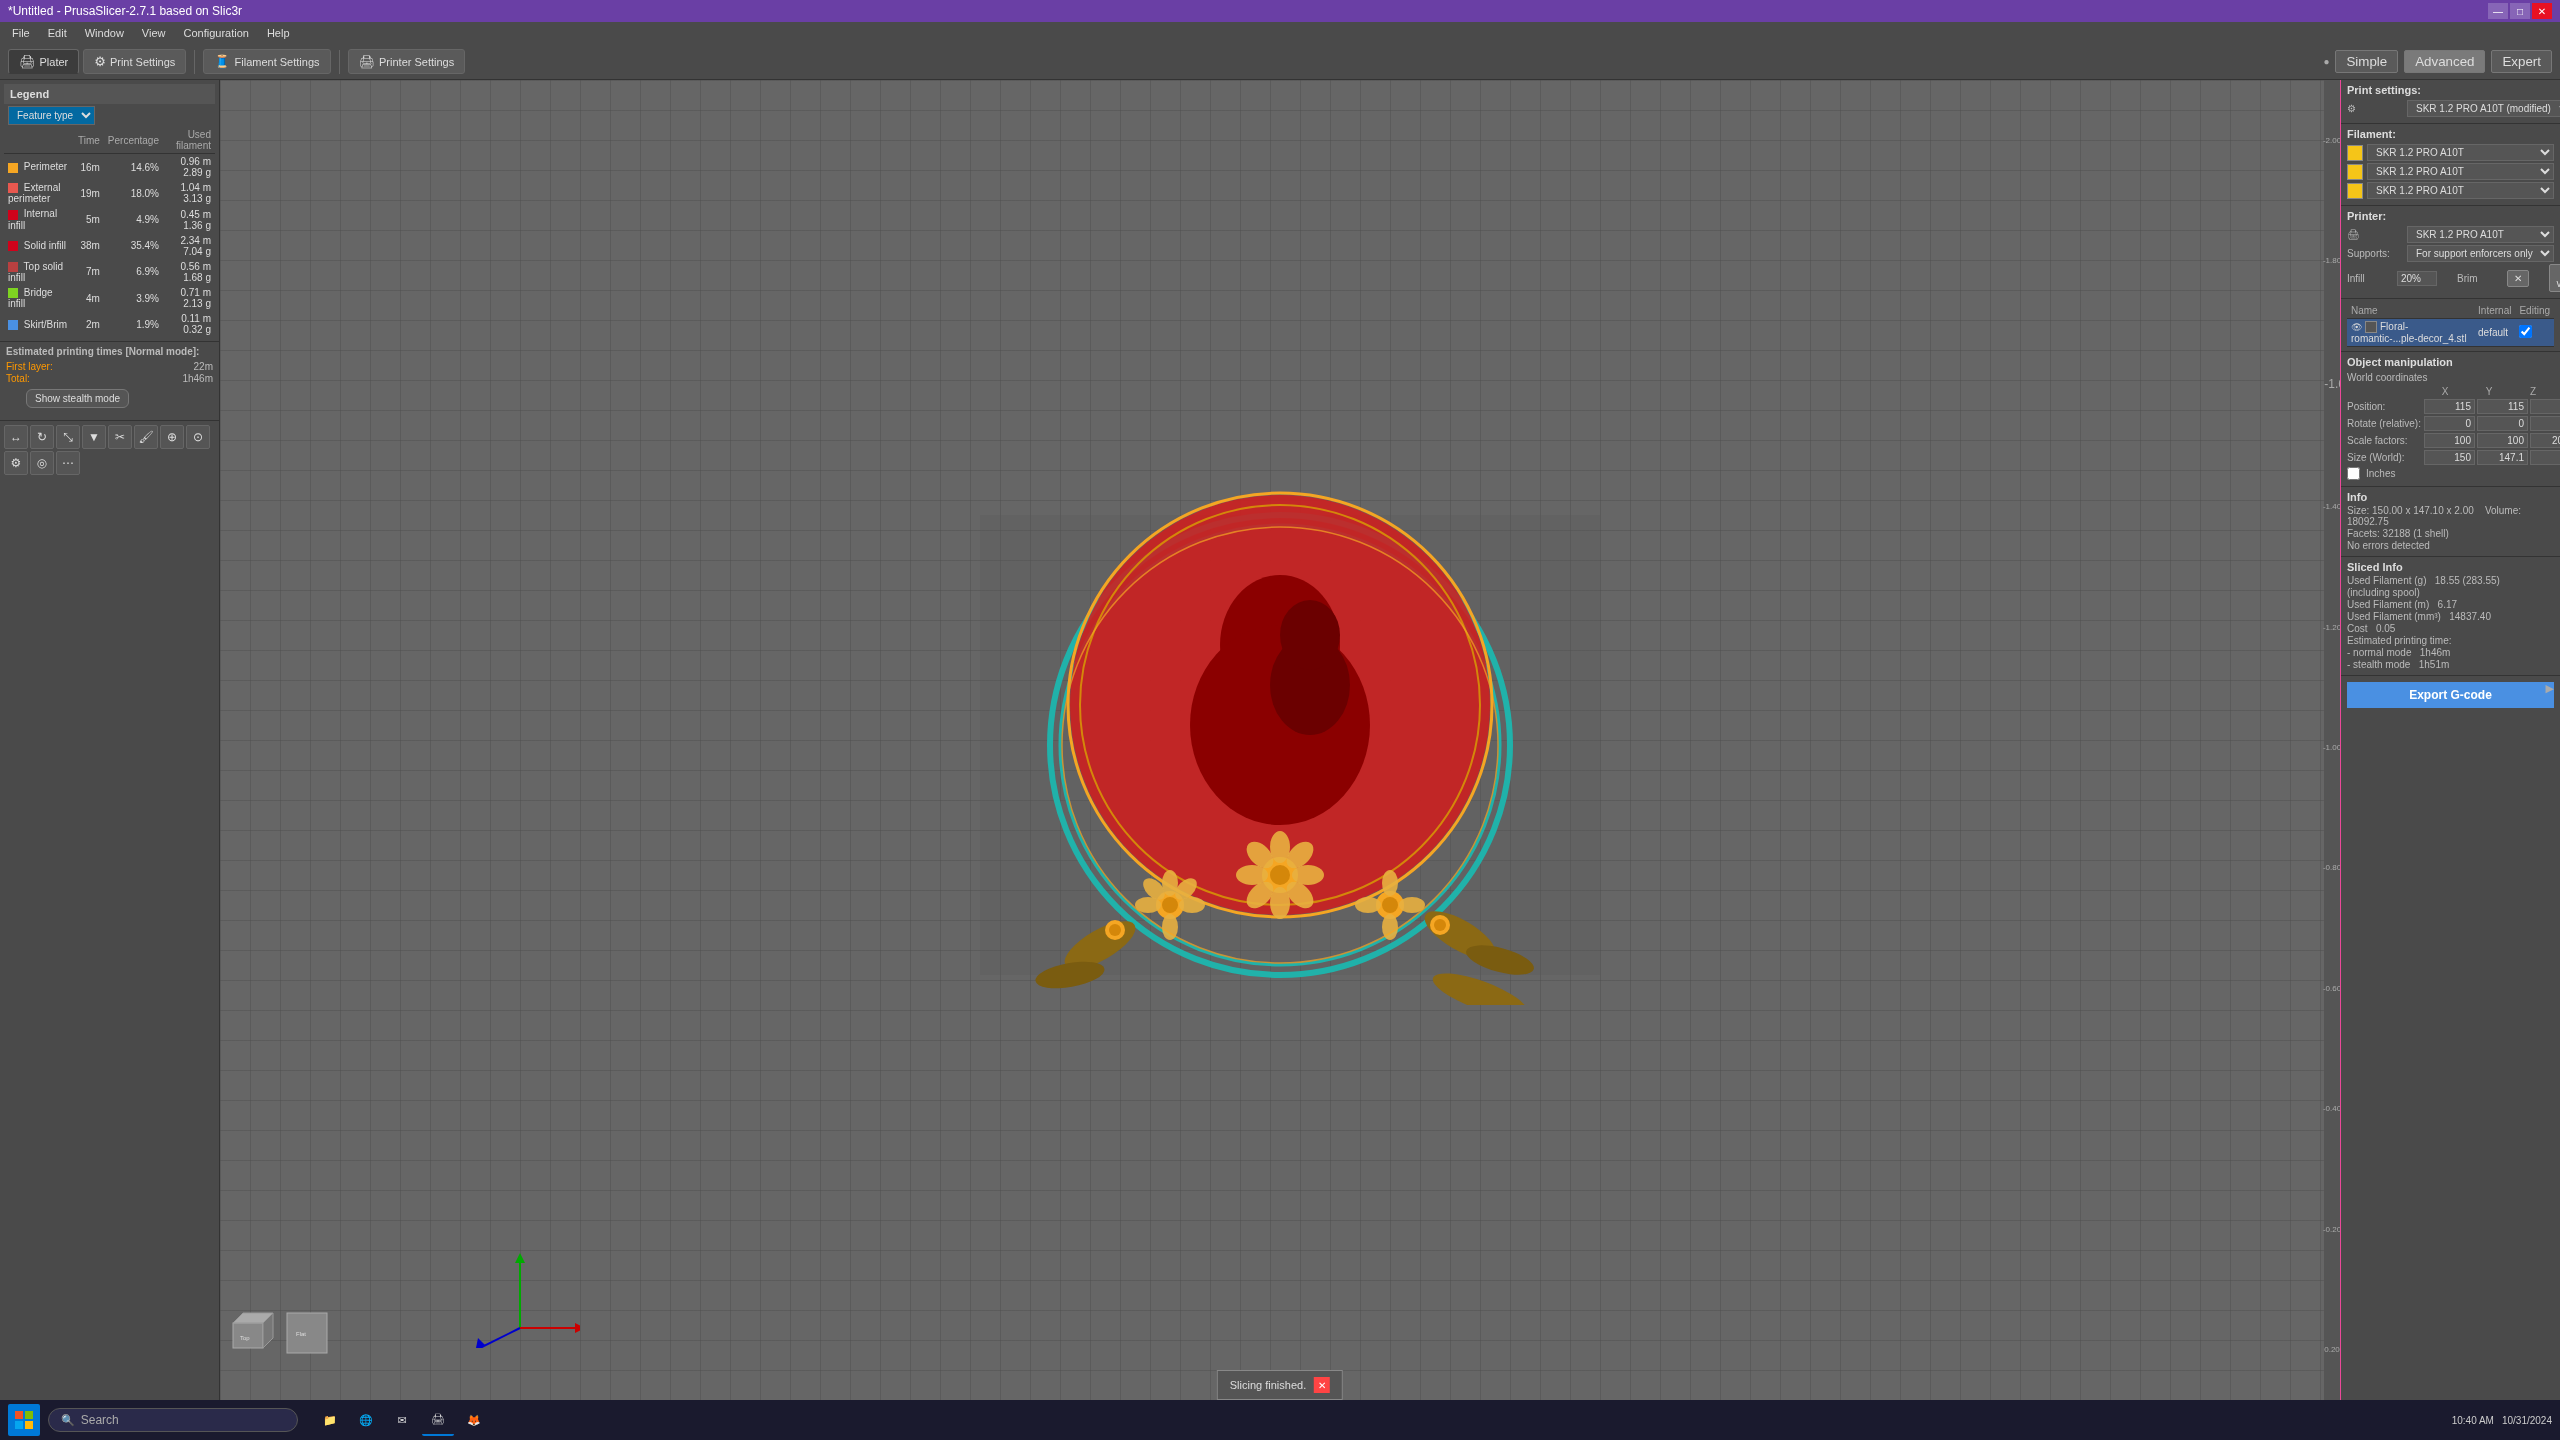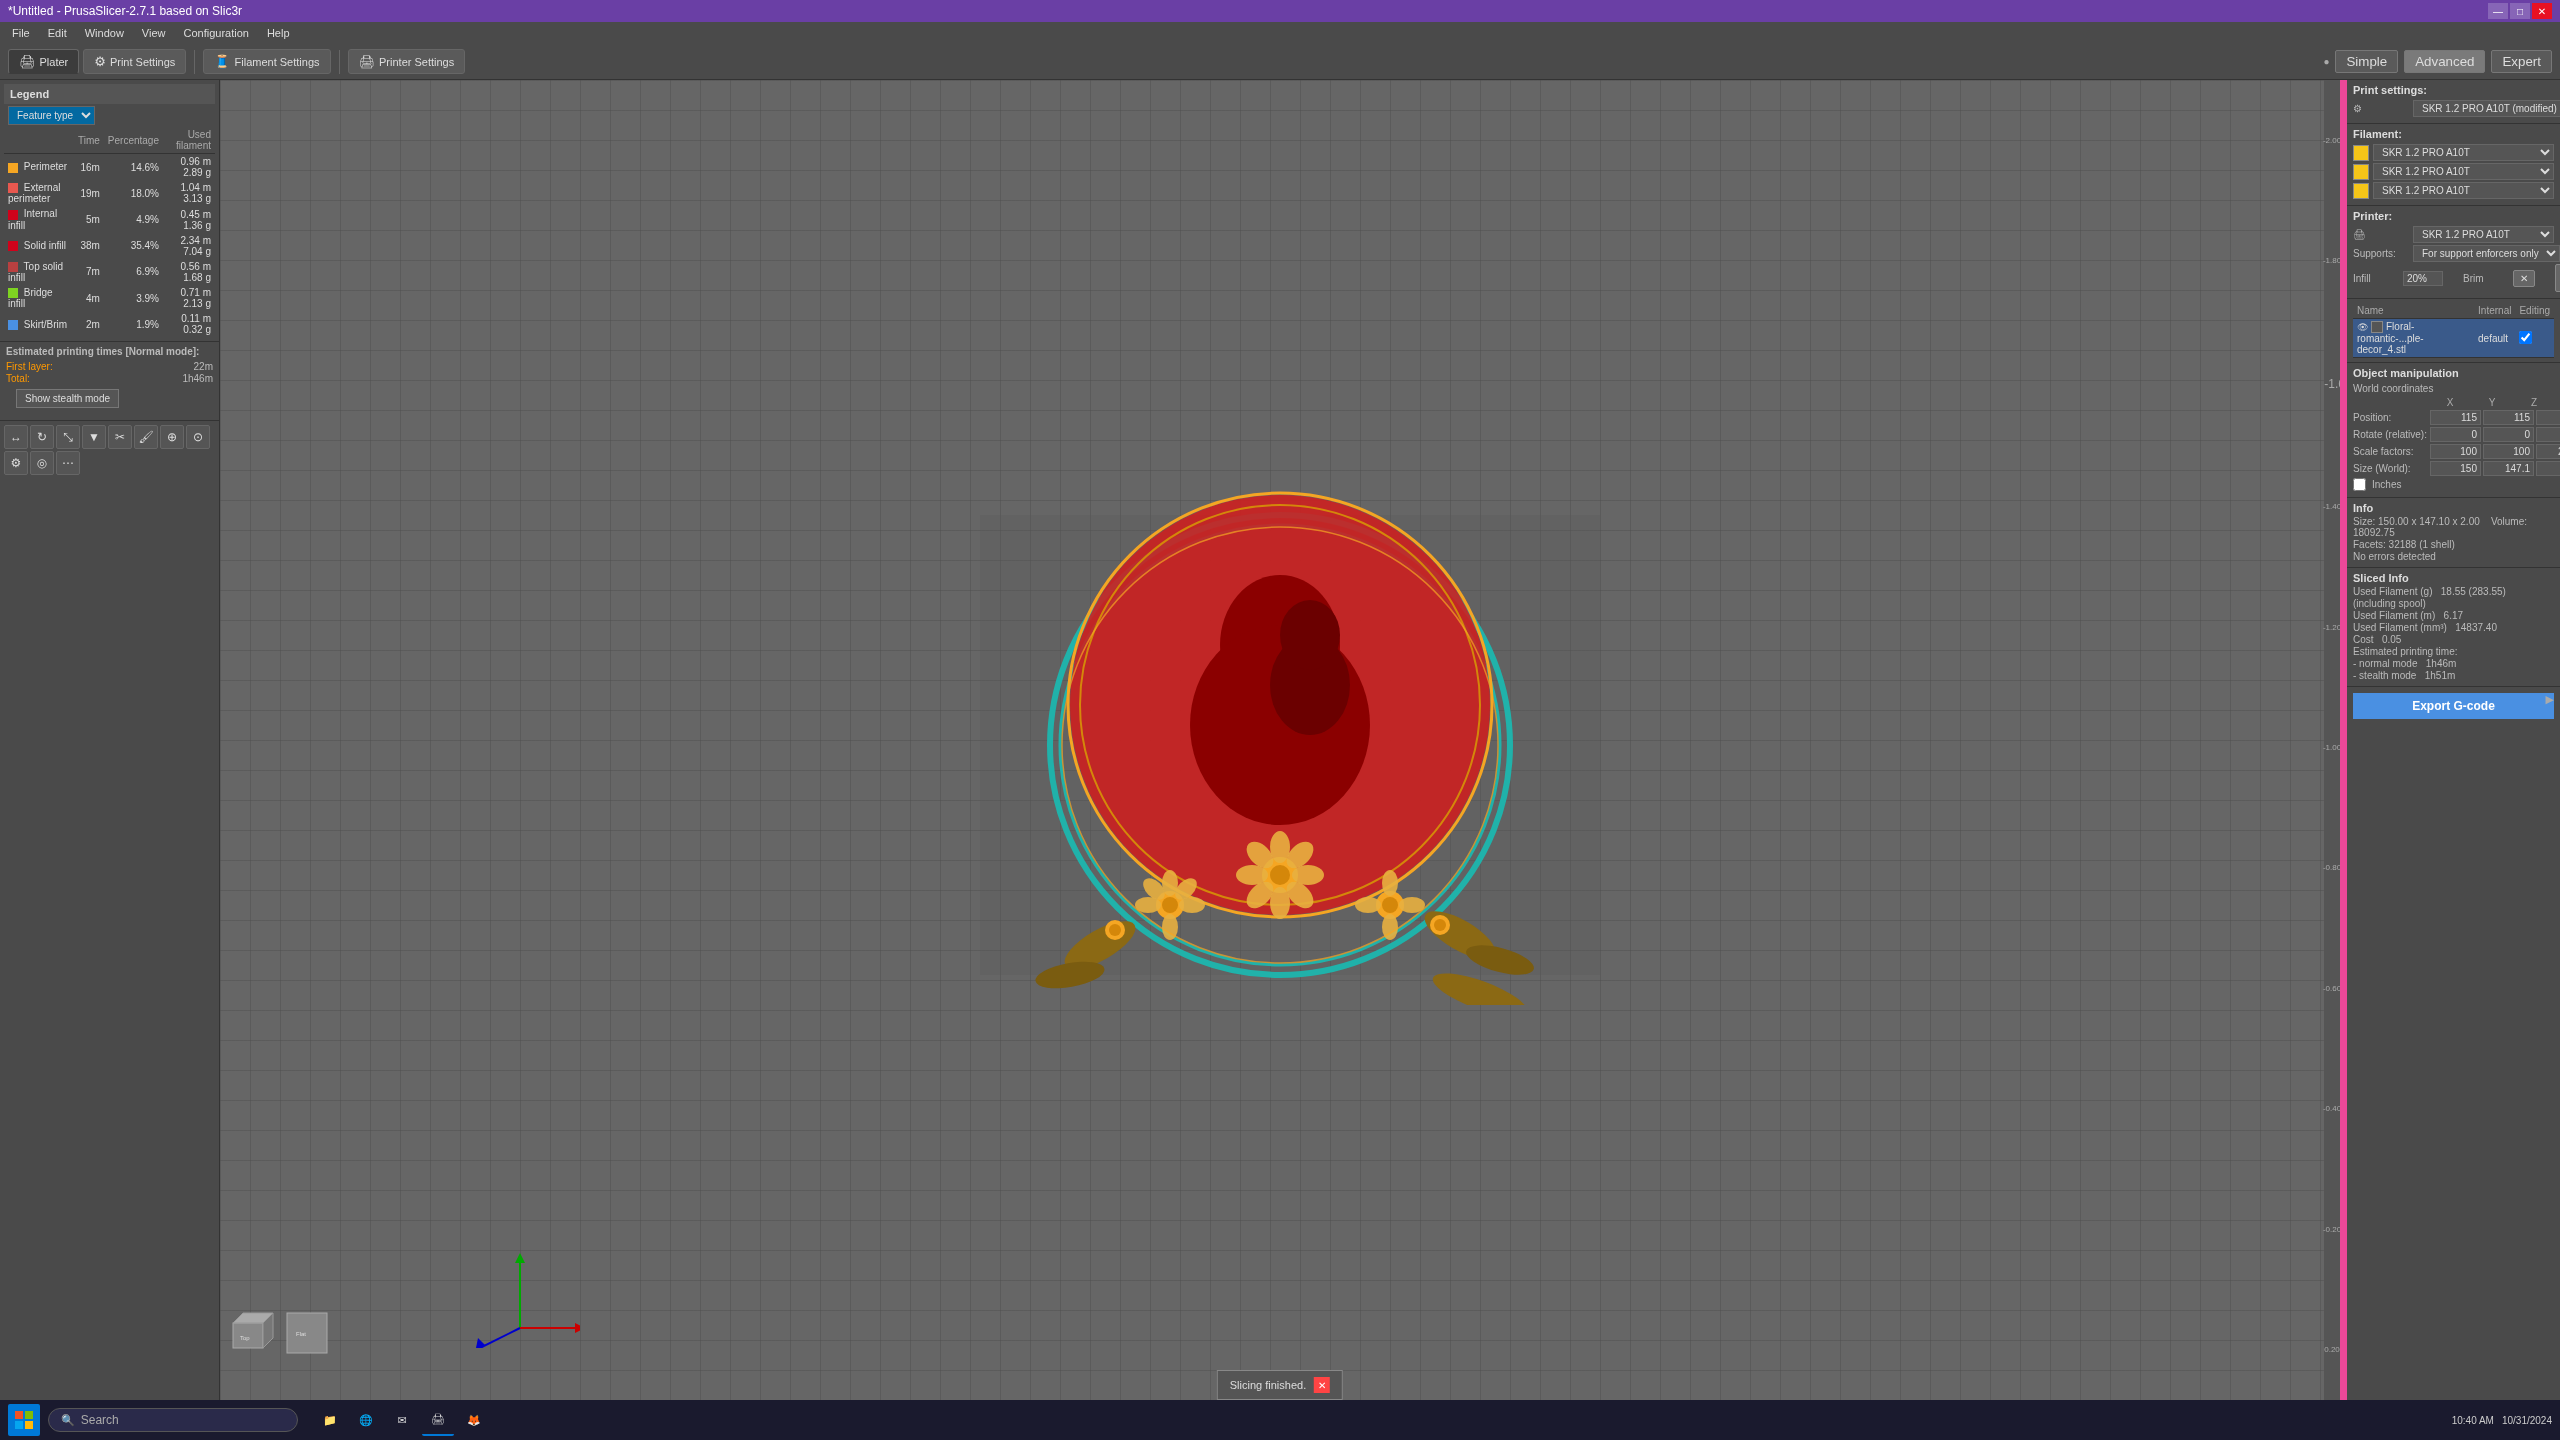--- a/index.html
+++ b/index.html
@@ -174,28 +174,28 @@
 
     .print-time-section {
       padding: 4px 6px;
       font-size: 10px;
       color: #bbb;
     }
     .time-row { display: flex; justify-content: space-between; margin: 1px 0; }
     .time-label { color: #f90; }
 
     .stealth-btn {
-      margin: 4px 10px;
+      margin: 4px 20px;
       padding: 3px 8px;
       background: #555;
       border: 1px solid #777;
       color: #ddd;
       font-size: 10px;
       cursor: pointer;
-      border-radius: 0;
+      border-radius: 6px;
     }
 
     
     .tool-icons-row {
       display: flex;
       flex-wrap: wrap;
       padding: 4px;
       gap: 2px;
       border-top: 1px solid #333;
       margin-top: 4px;
@@ -297,21 +297,21 @@
       line-height: 14px;
     }
 
     
     #right-panel {
       position: absolute;
       top: 80px; right: 0;
       width: 220px;
       height: calc(100% - 80px - 30px);
       background: #4a4a4a;
-      border-left: 7px solid #ec4899;
+      border-left: 1px solid #ec4899;
       z-index: 50;
       overflow-y: auto;
     }
 
     .right-section {
       padding: 4px 6px;
       border-bottom: 1px solid #333;
     }
     .right-section-title {
       font-size: 11px;

